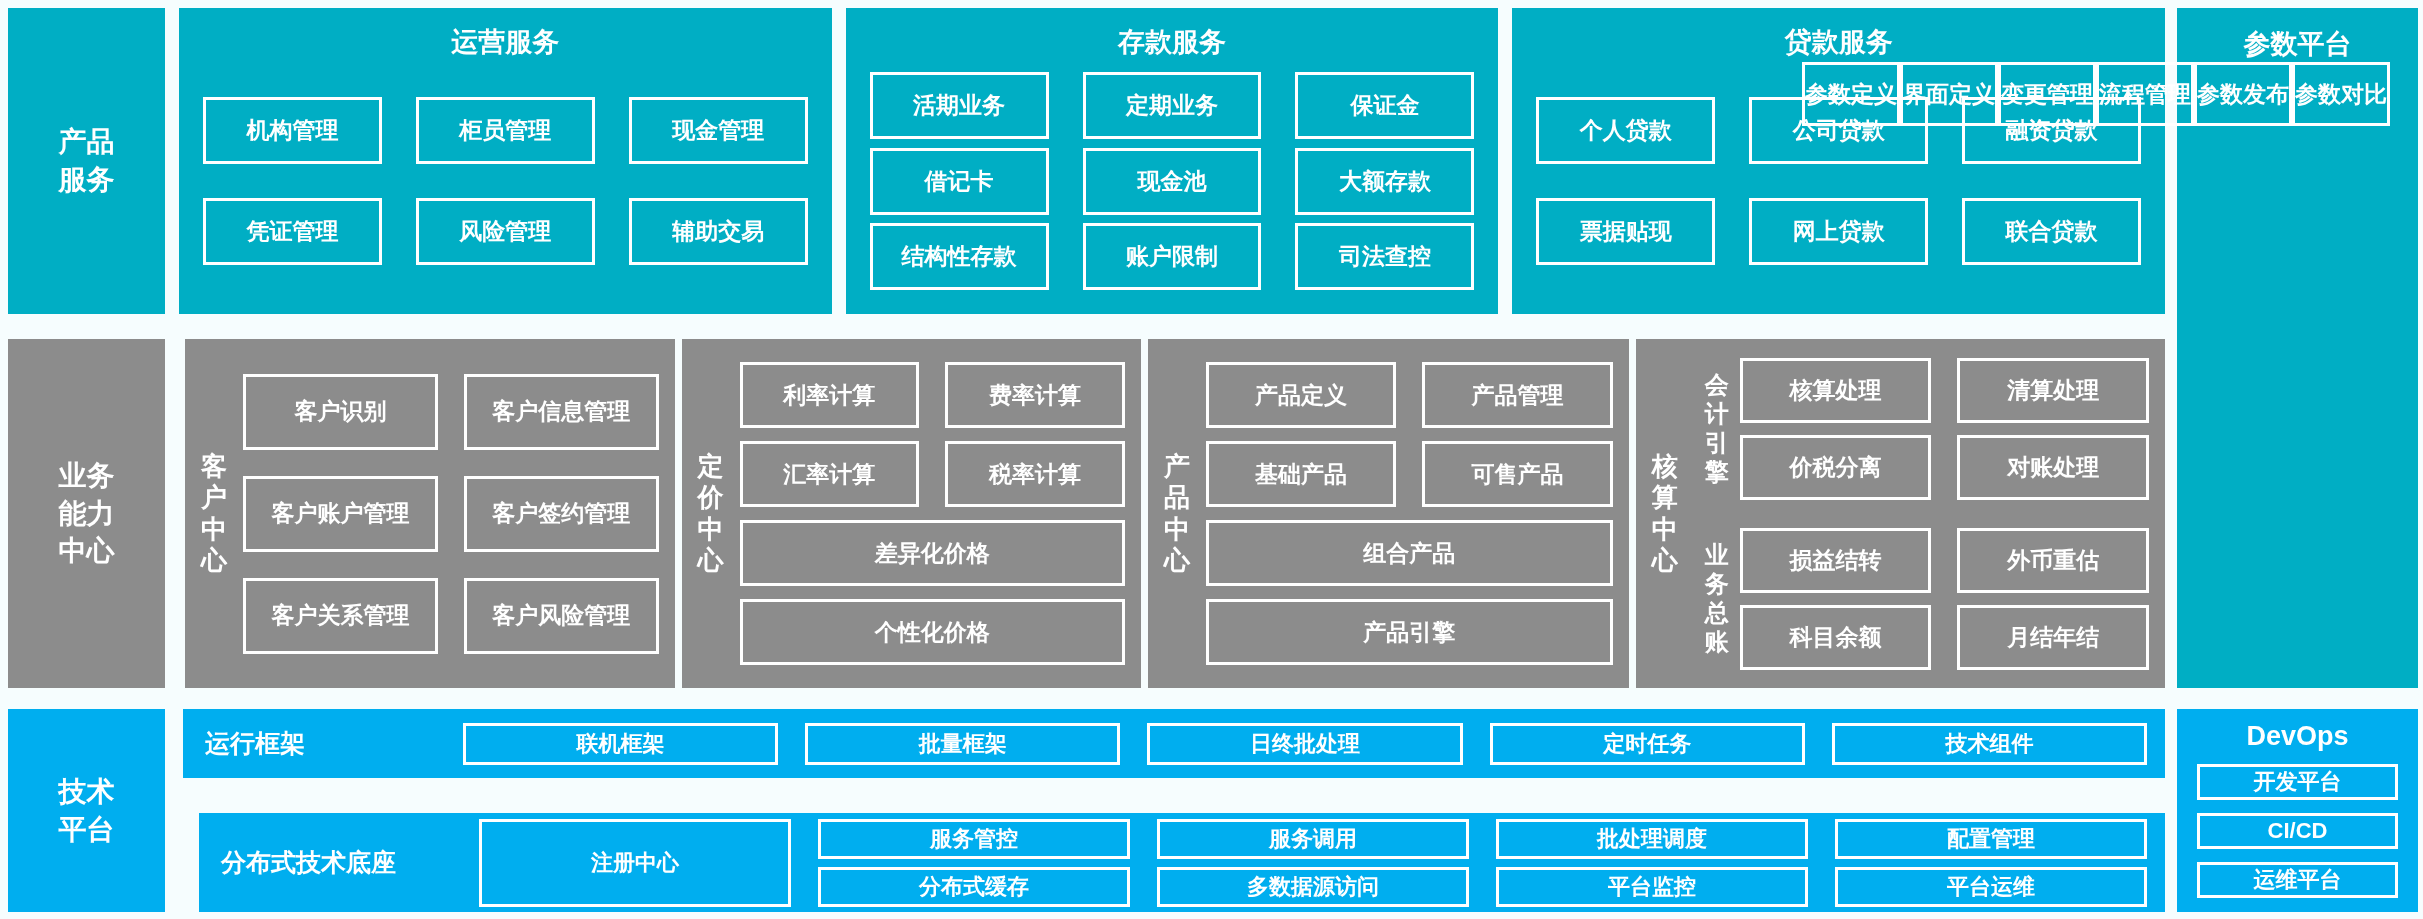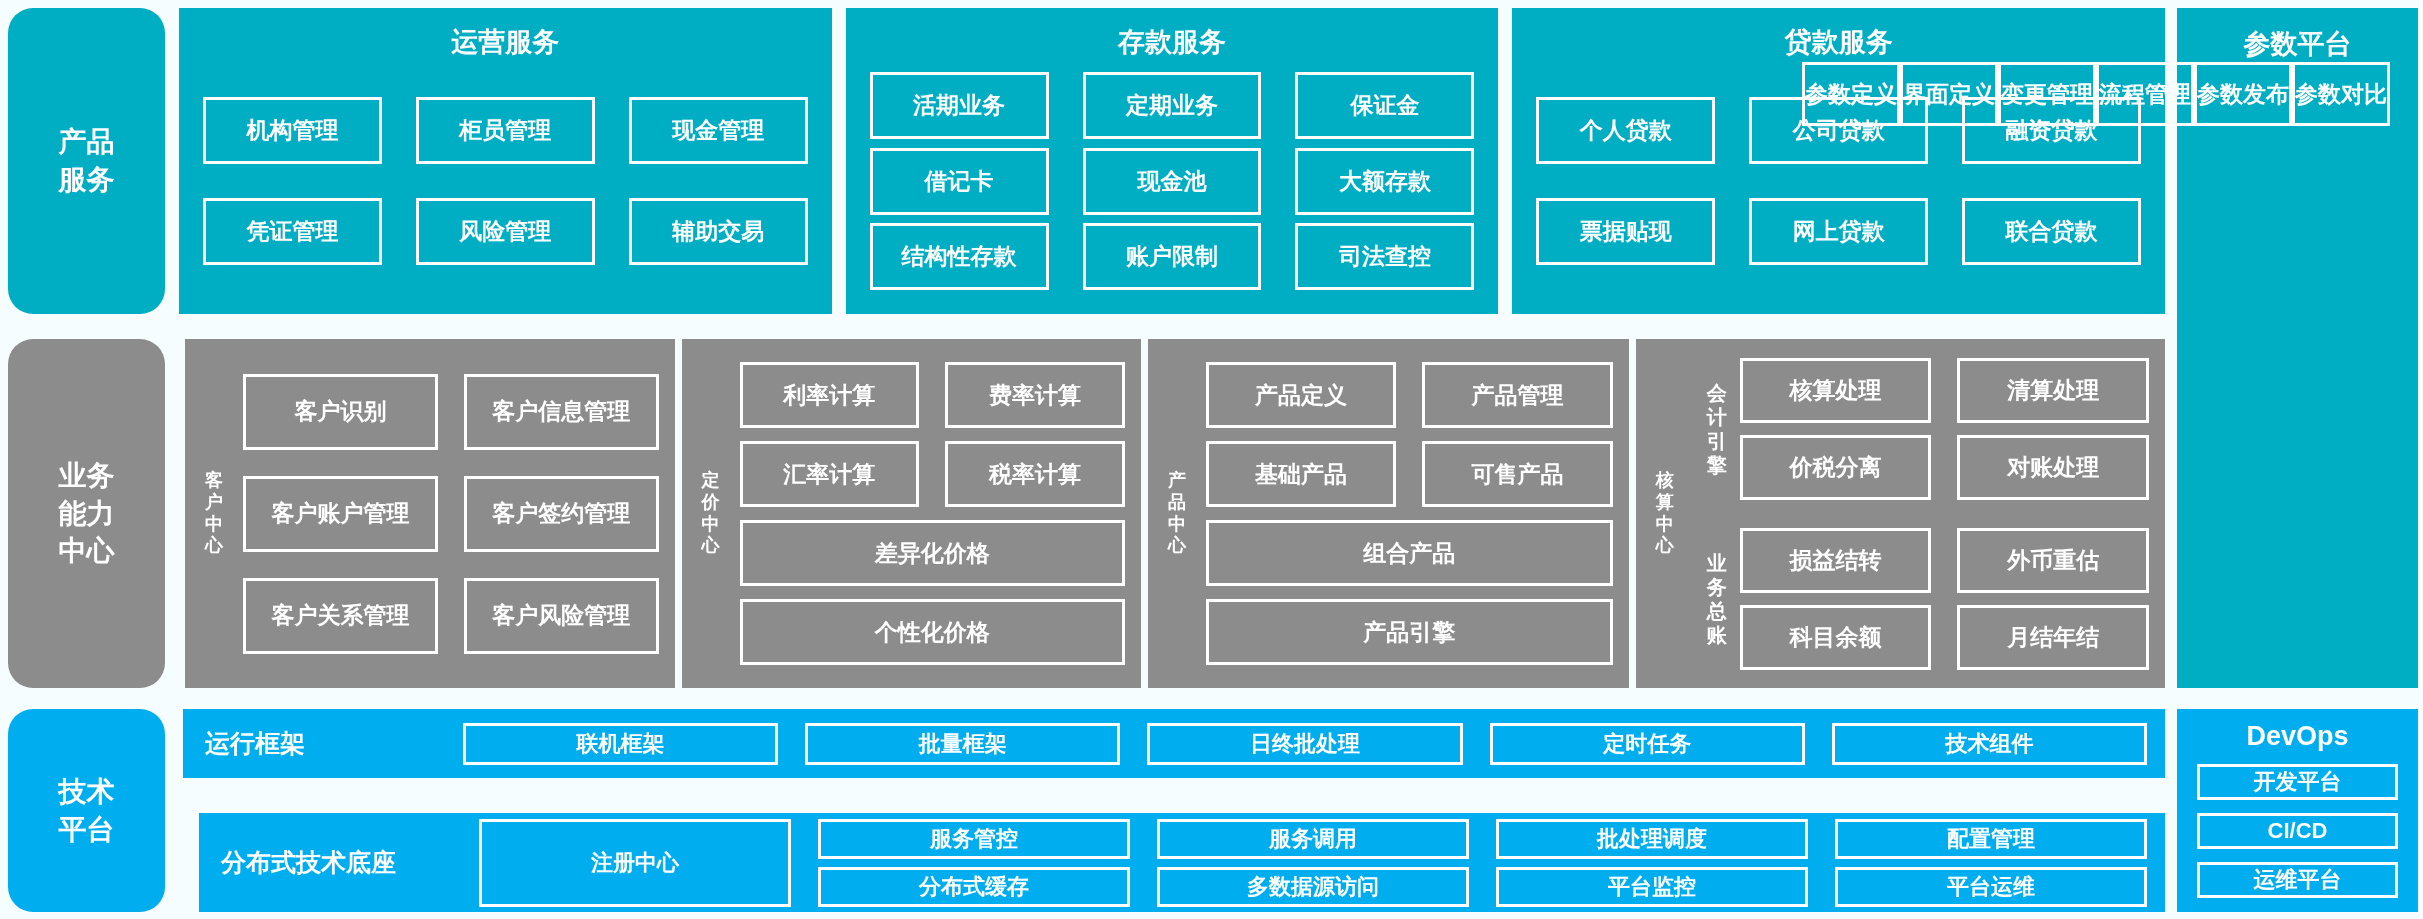--- a/index.html
+++ b/index.html
@@ -6,41 +6,41 @@
     --teal:#00AEC4; --gray:#8C8C8C; --blue:#00AEEF; --bg:#F6FDFE; --text:#FFFFFF;
   }
   html,body{margin:0;padding:0;background:var(--bg);}
   body{font-family:"Liberation Sans","DejaVu Sans",sans-serif;font-weight:bold;color:var(--text);}
   .canvas{position:relative;width:2423px;height:919px;box-sizing:border-box;
           padding:8px 5px 7px 8px;display:flex;gap:12px;background:var(--bg);}
   .teal{background:var(--teal);} .gray{background:var(--gray);} .blue{background:var(--blue);}
   .main{flex:1;display:flex;flex-direction:column;min-width:0;}
   .right{width:241px;flex:none;display:flex;flex-direction:column;}
 
-  .side-label{width:157px;flex:none;display:flex;align-items:center;justify-content:center;font-size:28px;border-radius:25px;}
+  .side-label{width:157px;flex:none;display:flex;align-items:center;justify-content:center;font-size:28px;}
   .wrap2{display:block;width:2.3em;word-break:break-all;text-align:center;line-height:1.35;}
   .wrap1{display:block;width:1.15em;word-break:break-all;text-align:center;line-height:1.2;}
 
   .box{border:3px solid #fff;box-sizing:border-box;display:flex;align-items:center;justify-content:center;
        font-size:23px;text-align:center;white-space:nowrap;}
 
   
   .band-top{height:306px;display:flex;gap:14px;margin-bottom:25px;}
   .top-section{flex:1;display:flex;flex-direction:column;padding:10px 24px 16px;box-sizing:border-box;min-width:0;}
   .section-title{font-size:27px;text-align:center;margin:6px 0 0;font-weight:bold;}
   .grid3{display:grid;grid-template-columns:repeat(3,1fr);column-gap:34px;grid-auto-rows:67px;
          flex:1;align-content:space-evenly;margin-top:4px;}
 
   
   .band-mid{height:349px;display:flex;gap:7px;margin-bottom:21px;}
   .band-mid > .side-label{margin-right:13px;}
   .mid-section{display:flex;padding:0 16px 0 0;box-sizing:border-box;min-width:0;flex-basis:0;}
   .w-cust{flex-grow:488;} .w-price{flex-grow:457;} .w-prod{flex-grow:479;} .w-acct{flex-grow:529;}
-  .vlabel{width:58px;flex:none;display:flex;align-items:center;justify-content:center;font-size:18px;}
-  .vlabel.small{width:46px;font-size:20px;}
+  .vlabel{width:58px;flex:none;display:flex;align-items:center;justify-content:center;font-size:26px;}
+  .vlabel.small{width:46px;font-size:24px;}
   .mid-grid{flex:1;display:grid;grid-template-columns:1fr 1fr;column-gap:26px;align-content:center;min-width:0;}
   .mid-grid.threerow{grid-auto-rows:76px;row-gap:26px;}
   .mid-grid.fourrow{grid-auto-rows:66px;row-gap:13px;}
   .wide{grid-column:1/3;}
   .acct-col{flex:1;display:flex;flex-direction:column;gap:28px;padding:19px 0 25px;min-width:0;}
   .acct-group{flex:1;display:flex;}
   .acct-grid{flex:1;display:grid;grid-template-columns:1fr 1fr;column-gap:26px;row-gap:12px;
              grid-auto-rows:65px;align-content:center;min-width:0;}
 
   

